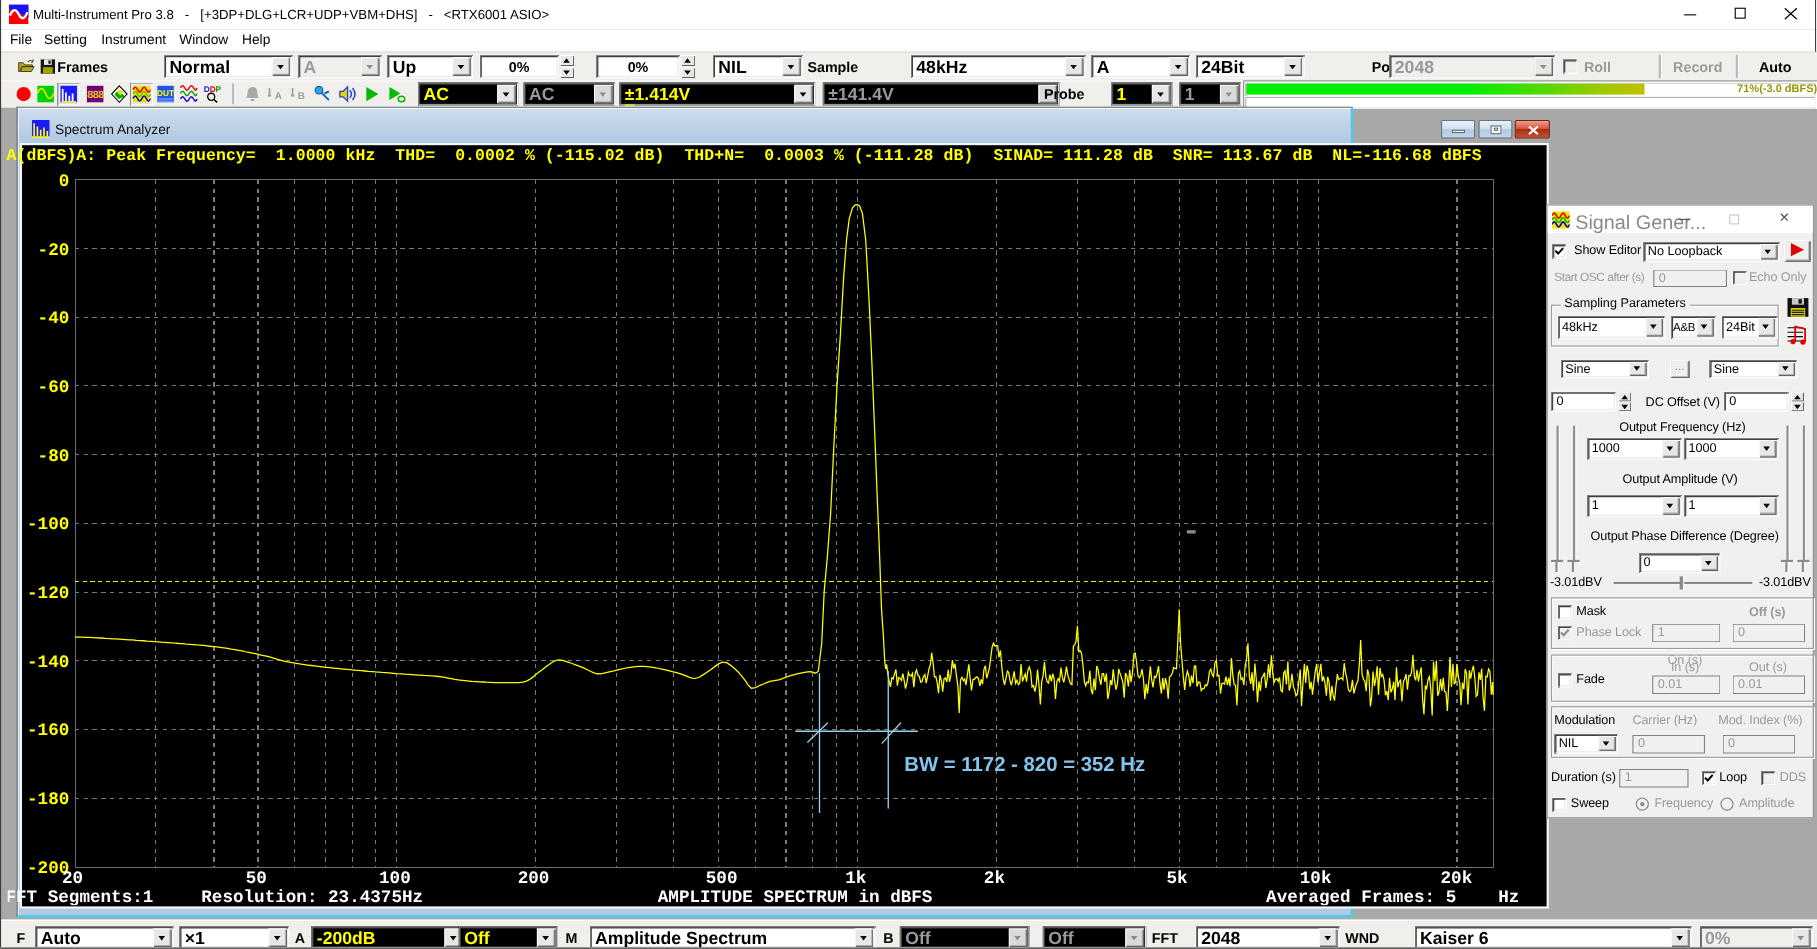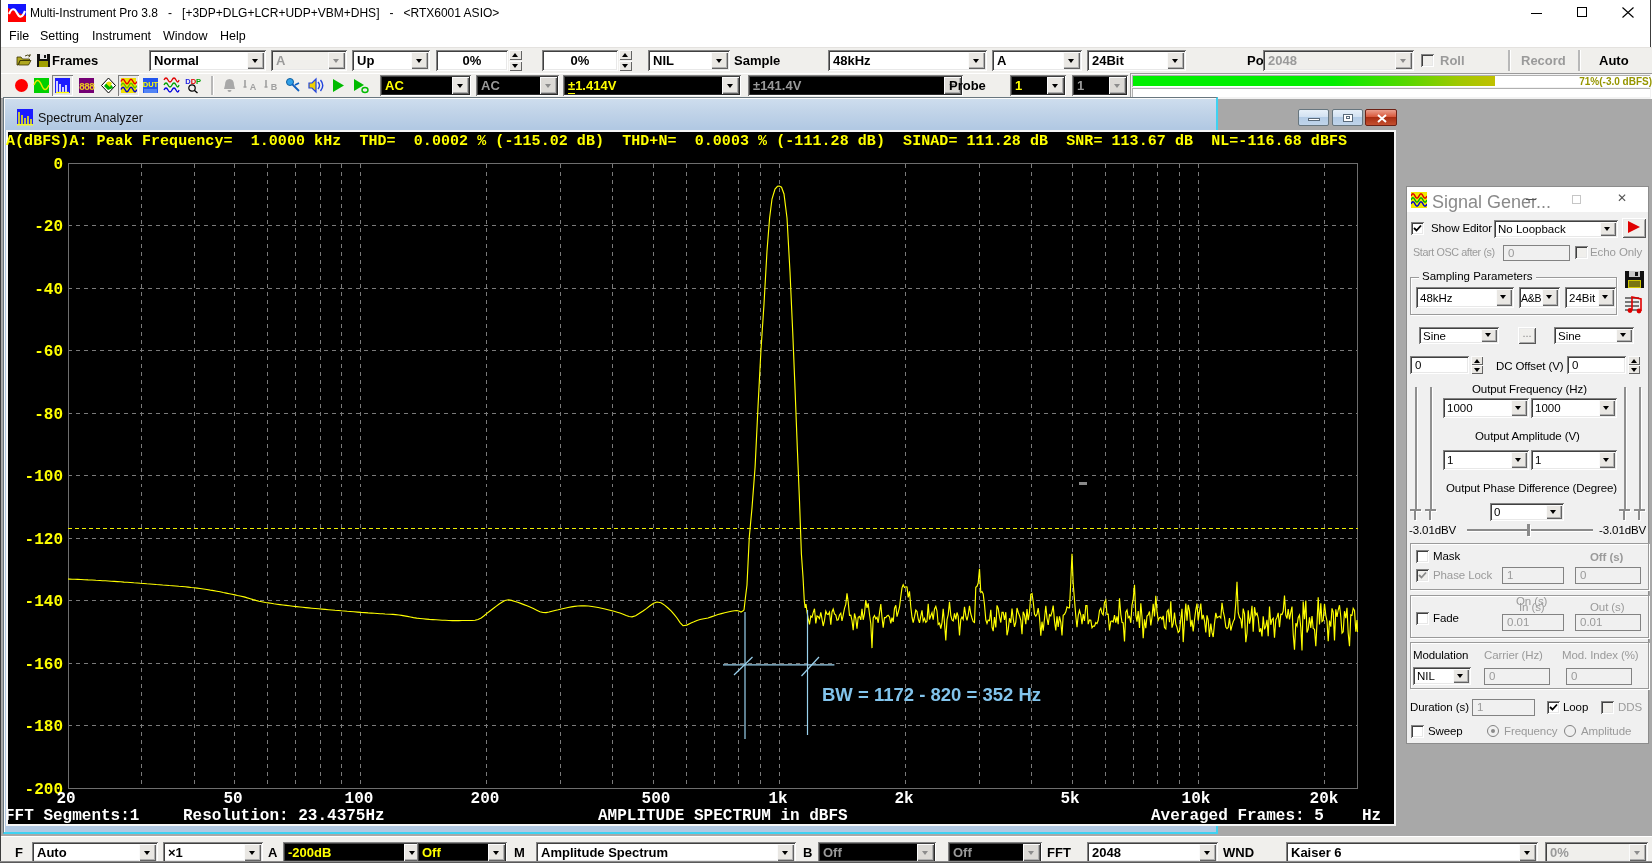--- a/index.html
+++ b/index.html
@@ -12,41 +12,41 @@
 .tb{background:#f0efec}
 .tb1{left:0;top:47px;width:1652px;height:26px;border-top:1px solid #e4e2df}
 .tb2{left:0;top:73px;width:1652px;height:26px;border-top:1px solid #fff;border-bottom:1px solid #9c9c9c}
 .lbl{font-weight:bold;font-size:13px;color:#000;line-height:21px}
 .lblg{font-weight:bold;font-size:13px;color:#9a9a9a;line-height:21px}
 
 .fld{background:#fff;box-shadow:inset 1px 1px 0 #838383,inset -1px -1px 0 #fff,inset 2px 2px 0 #404040,inset -2px -2px 0 #e8e8e8}
 .fldg{background:#f0efec;box-shadow:inset 1px 1px 0 #838383,inset -1px -1px 0 #fff,inset 2px 2px 0 #404040,inset -2px -2px 0 #e8e8e8}
 .fldk{background:#000;box-shadow:inset 1px 1px 0 #838383,inset -1px -1px 0 #fff,inset 2px 2px 0 #404040,inset -2px -2px 0 #2a2a2a}
 .combo{height:21px}
-.combo .tx{position:absolute;left:5px;top:3px;font-size:13px;font-weight:bold;white-space:nowrap}
+.combo .tx{position:absolute;left:5px;top:3px;font-size:16px;font-weight:bold;white-space:nowrap}
 .da{position:absolute;right:2px;top:2px;width:17px;height:17px;background:#e9e7e3;box-shadow:inset 1px 1px 0 #fbfbfb,inset -1px -1px 0 #636363,inset -2px -2px 0 #b0b0b0}
 .da i{position:absolute;left:5px;top:7px;border-left:3.5px solid transparent;border-right:3.5px solid transparent;border-top:4px solid #000}
 .da.g i{border-top-color:#8c8c8c}
 .da.k{background:#dcdad6}
 .da.k i{border-top-color:#8c8c8c}
 .ye{color:#ffff00}.gr{color:#9a9a9a}
 
 .spinb{position:absolute;width:13px;height:10px;background:#e9e7e3;box-shadow:inset 1px 1px 0 #fbfbfb,inset -1px -1px 0 #636363}
 .spinb i{position:absolute;left:3px;border-left:3px solid transparent;border-right:3px solid transparent}
 .spinb.up i{top:3px;border-bottom:4px solid #000}
 .spinb.dn i{top:3px;border-top:4px solid #000}
 
 .btn{background:#f0efec;box-shadow:inset 1px 1px 0 #fff,inset -1px -1px 0 #585858,inset 2px 2px 0 #e9e9e9,inset -2px -2px 0 #a8a8a8;text-align:center}
 .sep{width:2px;background:#b8b8b8;box-shadow:1px 0 0 #fff}
 
 .cb{width:13px;height:13px;background:#fff;box-shadow:inset 1px 1px 0 #838383,inset -1px -1px 0 #fff,inset 2px 2px 0 #404040,inset -2px -2px 0 #e8e8e8}
 .cb.g{background:#f0efec}
 .cb svg{position:absolute;left:2px;top:2px}
 
-.specwin{left:3px;top:97px;width:1215px;height:737px;background:linear-gradient(180deg,#cfdeee 0,#c3d5e9 12px,#b2c9e3 30px,#b2c9e3 100%);border-top:1px solid #68767f;border-left:1px solid #68767f;border-right:2px solid #3ed2f2;border-bottom:2px solid #3ed2f2;box-shadow:inset 1px 1px 0 #fbfbfb}
+.specwin{left:15px;top:97px;width:1215px;height:737px;background:linear-gradient(180deg,#cfdeee 0,#c3d5e9 12px,#b2c9e3 30px,#b2c9e3 100%);border-top:1px solid #68767f;border-left:1px solid #68767f;border-right:2px solid #3ed2f2;border-bottom:2px solid #3ed2f2;box-shadow:inset 1px 1px 0 #fbfbfb}
 .spectitle{left:34px;top:13px;font-size:12.5px;color:#101010}
 .specclient{left:4px;top:34px;width:1386px;height:692px;background:#000;box-shadow:0 0 0 2px #f6f6f6}
 .capbtn{top:11px;width:31px;height:17px;border:1px solid #67767f;border-radius:2px;background:linear-gradient(180deg,#e7f0f9 0,#d3e2f2 45%,#b4cce6 50%,#c0d4ea 100%)}
 .capbtn.close{background:linear-gradient(180deg,#eb9f8d 0,#d9593c 45%,#a92e12 50%,#c4502f 100%);border-color:#6d2114}
 .info{left:6px;top:133px;font:bold 15px "Liberation Mono",monospace;color:#ffff00;white-space:pre;letter-spacing:0.06px}
 
 .sg{left:1406px;top:186px;width:243px;height:558px;background:#f0f0f0;border:1px solid #8c8c8c}
 .sg .t{font-size:11.5px;letter-spacing:-0.1px;color:#000;white-space:nowrap}
 .sg .tg{font-size:11.5px;letter-spacing:-0.1px;color:#9a9a9a;white-space:nowrap}
 .sgtitle{left:0;top:0;width:241px;height:25px;background:#fff}

